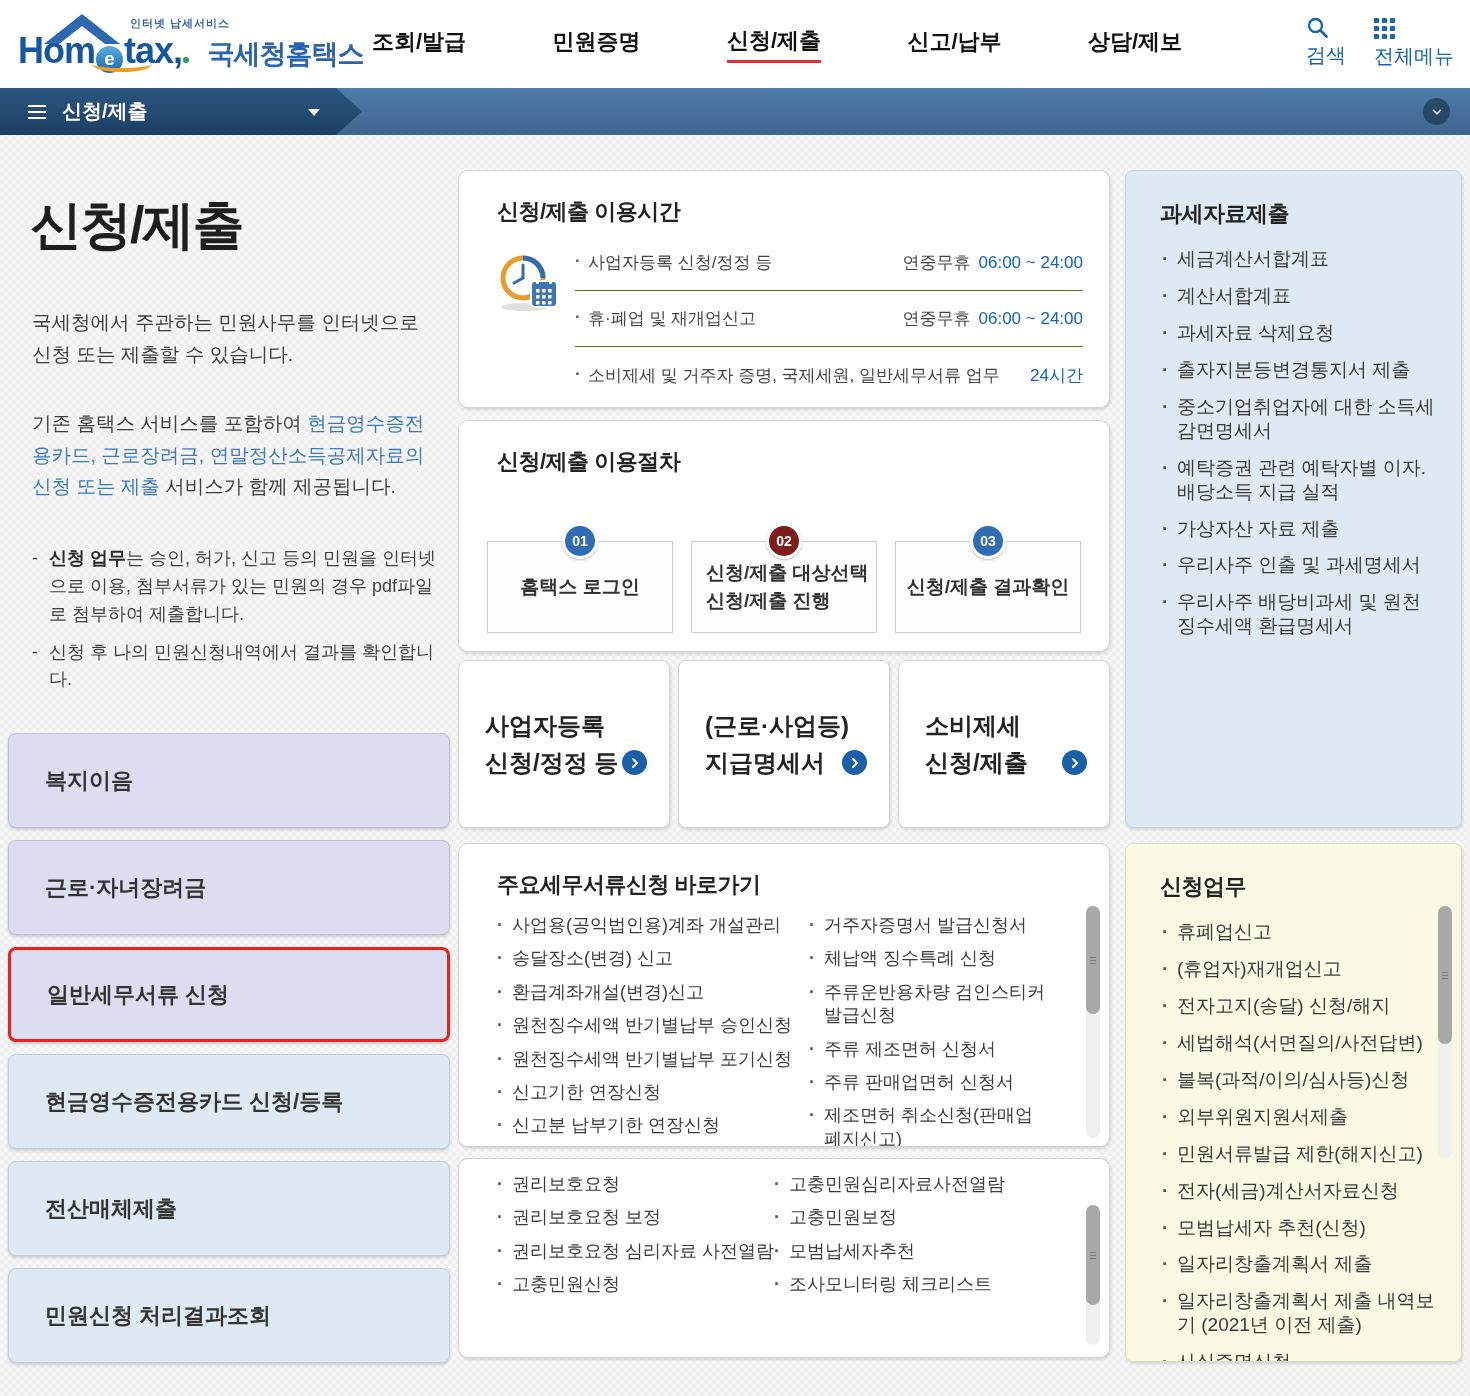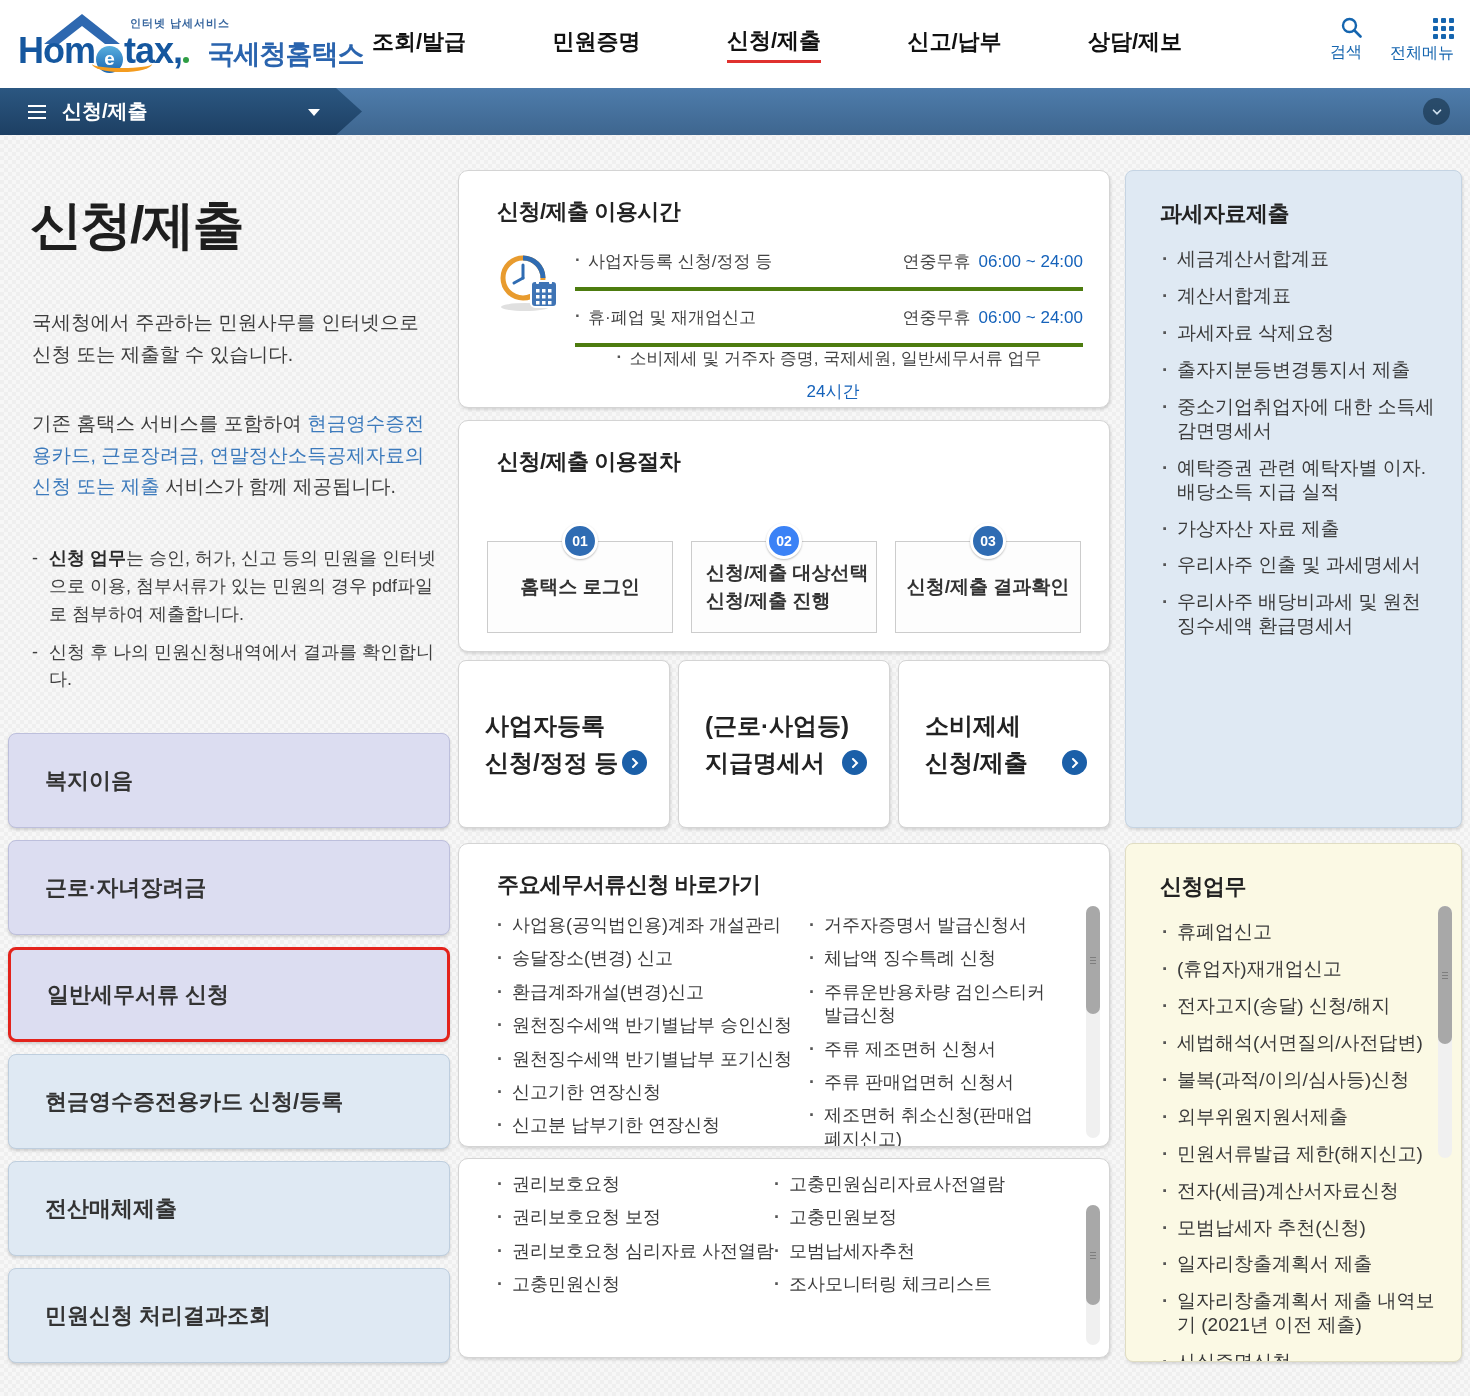--- a/index.html
+++ b/index.html
@@ -26,21 +26,21 @@
     border-bottom:4px solid #f49c1f; border-radius:50%; }
   .logo-dot { display:inline-block; width:6px; height:6px; border-radius:50%; background:#2f9e44; vertical-align:0px; margin-left:1px;}
   .logo-suffix { font-size:27px; font-weight:bold; color:#2a64ae; margin-left:14px; letter-spacing:-1px; }
 
   .main-nav { position:absolute; left:372px; top:0; width:810px; height:88px; }
   .main-nav ul { list-style:none; display:flex; justify-content:space-between; align-items:center; height:88px; }
   .main-nav li { font-size:22px; font-weight:bold; color:#111; cursor:pointer; padding-bottom:4px; }
   .main-nav li.active { border-bottom:3px solid #e0312e; }
 
   .util { position:absolute; right:16px; top:16px; display:flex; gap:28px; }
-  .util-item { display:flex; flex-direction:column; align-items:flex-end; gap:4px; color:#1565af; font-size:16px; cursor:pointer; }
+  .util-item { display:flex; flex-direction:column; align-items:flex-start; gap:4px; color:#1565af; font-size:20px; cursor:pointer; }
   .grid-ico { display:grid; grid-template-columns:repeat(3,5px); grid-gap:3px; padding-top:2px;}
   .grid-ico span { width:5px; height:5px; background:#1565af; border-radius:1px; }
 
   
   .subhdr { position:absolute; left:0; top:88px; width:1470px; height:47px;
     background:linear-gradient(180deg,#4e7cab,#3e668f); z-index:3; }
   .subhdr-left { position:absolute; left:0; top:0; width:362px; height:47px;
     background:linear-gradient(180deg,#2b5781,#1d3f63);
     clip-path:polygon(0 0,336px 0,362px 50%,336px 100%,0 100%);
     display:flex; align-items:center; padding-left:28px; cursor:pointer; }
@@ -75,37 +75,37 @@
   .panel { background:#fff; border:1px solid #d4d4d4; border-radius:10px;
     box-shadow:1px 2px 3px rgba(0,0,0,.12); position:relative; overflow:hidden; }
   .panel-title { padding:26px 16px 0 38px; font-size:22px; font-weight:bold; color:#222; letter-spacing:-0.5px; }
 
   .col-center { position:absolute; left:458px; top:170px; width:652px; }
   #box-hours { height:238px; margin-bottom:12px; }
   .hours-wrap { display:flex; padding:8px 26px 0 36px; }
   .clock-ico { width:66px; flex:0 0 66px; margin-top:16px; }
   .hours-rows { flex:1; margin-left:14px; }
   .hour-row { display:flex; justify-content:space-between; align-items:center; height:56px;
-    border-bottom:4px solid #4d7c0f; font-size:17px; color:#444; white-space:nowrap; }
-  .hour-row:last-child { border-bottom:none;flex-direction:column; }
+    border-bottom:1px solid #4d7c0f; font-size:17px; color:#444; white-space:nowrap; }
+  .hour-row:last-child { border-bottom:none; }
   .hlabel { position:relative; padding-left:13px; }
   .hlabel::before { content:"·"; position:absolute; left:0; font-weight:bold; color:#555; }
   .htime { color:#1562ba; margin-left:8px; }
 
   #box-proc { height:232px; margin-bottom:8px; }
   .steps { display:flex; justify-content:space-between; margin-top:64px; padding:0 28px; }
   .step { position:relative; width:186px; height:92px; border:1px solid #ccc; background:#fdfdfd;
     display:flex; flex-direction:column; justify-content:center; align-items:center;
     font-size:19px; font-weight:bold; color:#333; line-height:1.5; }
   .step:nth-of-type(2) { align-items:flex-start; padding-left:14px; }
   .badge { position:absolute; top:-19px; left:50%; transform:translateX(-50%);
     width:36px; height:36px; border-radius:50%; background:#2f6cb3; color:#fff; font-size:14px; font-weight:bold;
     display:flex; align-items:center; justify-content:center; border:3px solid #fff;
     box-shadow:0 1px 2px rgba(0,0,0,.25); }
-  .step.orange .badge { background:#3b82f6; }
+  .step.orange .badge { background:#7f1d1d; }
 
   .qcards { height:168px; margin-bottom:15px; display:flex; gap:8px; }
   .qcard { flex:1; background:#fff; border:1px solid #d4d4d4; border-radius:8px;
     box-shadow:1px 2px 3px rgba(0,0,0,.12); display:flex; flex-direction:column; justify-content:center;
     padding:0 22px 0 26px; font-size:24px; font-weight:bold; color:#222; line-height:1.55; cursor:pointer; }
   .qrow2 { display:flex; align-items:center; justify-content:space-between; }
   .arrow-badge { width:25px; height:25px; border-radius:50%; background:#1b5fa8; flex:0 0 25px;
     display:flex; align-items:center; justify-content:center; }
 
   #box-docs { height:304px; margin-bottom:11px; }

